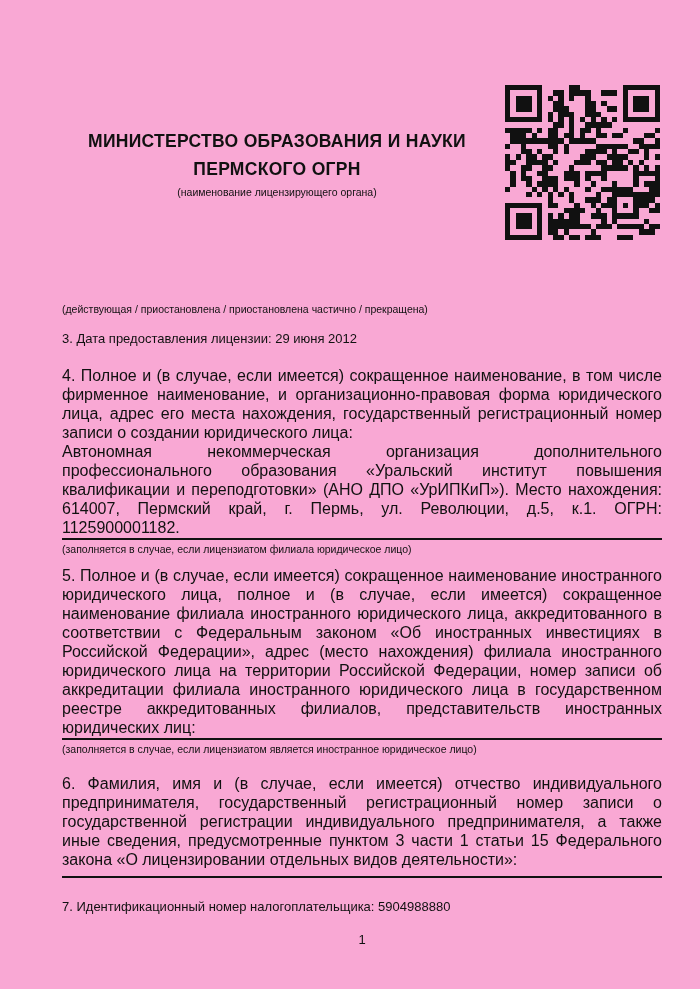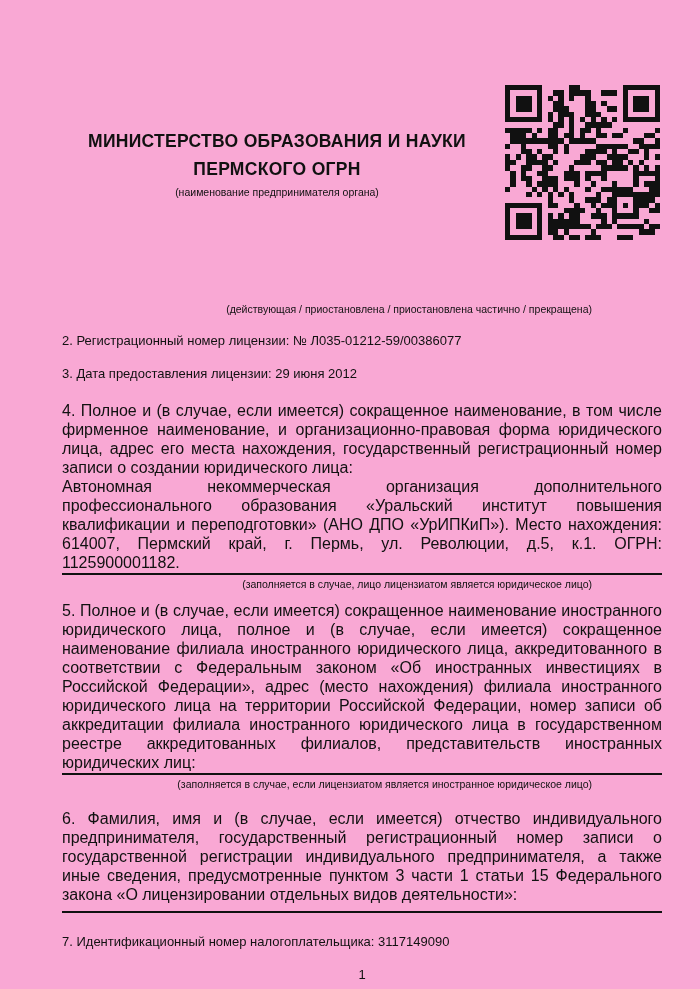--- a/index.html
+++ b/index.html
@@ -61,21 +61,21 @@
     font-size: 13px;
     line-height: 20px;
   }
   .field-para {
     font-size: 16px;
     line-height: 19px;
     text-align: justify;
   }
   .hint {
     width: 530px;
-    text-align: right;
+    text-align: left;
     font-size: 10.5px;
     line-height: 13px;
   }
   .rule {
     width: 100%;
     border-top: 2px solid #111111;
     height: 0;
   }
   .m-item1   { margin-top: 27px; }
   .m-item2   { margin-top: 15px; }
@@ -98,21 +98,21 @@
   }
 </style>
 </head>
 <body>
 
 <div class="page">
 
   <div class="header">
     <div class="org-line">МИНИСТЕРСТВО ОБРАЗОВАНИЯ И НАУКИ</div>
     <div class="org-line">ПЕРМСКОГО ОГРН</div>
-    <div class="header-caption">(наименование предпринимателя органа)</div>
+    <div class="header-caption">(наименование лицензирующего органа)</div>
   </div>
 
   <svg class="qr" id="qr" viewBox="0 0 29 29" xmlns="http://www.w3.org/2000/svg" fill="#111111">
       <rect x="0" y="0" width="1" height="1"></rect>
       <rect x="1" y="0" width="1" height="1"></rect>
       <rect x="2" y="0" width="1" height="1"></rect>
       <rect x="3" y="0" width="1" height="1"></rect>
       <rect x="4" y="0" width="1" height="1"></rect>
       <rect x="5" y="0" width="1" height="1"></rect>
       <rect x="6" y="0" width="1" height="1"></rect>
@@ -538,34 +538,33 @@
       <rect x="23" y="28" width="1" height="1"></rect>
     </svg>
 
   <div class="content">
 
     <div class="doc-title">
     </div>
 
     <div class="hint">(действующая / приостановлена / приостановлена частично / прекращена)</div>
 
-    <div class="field-line m-item2">2. Регистрационный номер лицензии: № Л035-01212-59/00386077</div>
 
     <div class="field-line m-item3">3. Дата предоставления лицензии: 29 июня 2012</div>
 
     <div class="field-para m-item4">4. Полное и (в случае, если имеется) сокращенное наименование, в том числе фирменное наименование, и организационно-правовая форма юридического лица, адрес его места нахождения, государственный регистрационный номер записи о создании юридического лица:</div>
     <div class="field-para">Автономная некоммерческая организация дополнительного профессионального образования «Уральский институт повышения квалификации и переподготовки» (АНО ДПО «УрИПКиП»). Место нахождения: 614007, Пермский край, г. Пермь, ул. Революции, д.5, к.1. ОГРН: 1125900001182.</div>
     <div class="rule m-rule4"></div>
-    <div class="hint m-hint4">(заполняется в случае, лицо лицензиатом является юридическое лицо)</div>
+    <div class="hint m-hint4">(заполняется в случае, если лицензиатом филиала юридическое лицо)</div>
 
     <div class="field-para m-item5">5. Полное и (в случае, если имеется) сокращенное наименование иностранного юридического лица, полное и (в случае, если имеется) сокращенное наименование филиала иностранного юридического лица, аккредитованного в соответствии с Федеральным законом «Об иностранных инвестициях в Российской Федерации», адрес (место нахождения) филиала иностранного юридического лица на территории Российской Федерации, номер записи об аккредитации филиала иностранного юридического лица в государственном реестре аккредитованных филиалов, представительств иностранных юридических лиц:</div>
     <div class="rule m-rule5"></div>
     <div class="hint m-hint5">(заполняется в случае, если лицензиатом является иностранное юридическое лицо)</div>
 
     <div class="field-para m-item6">6. Фамилия, имя и (в случае, если имеется) отчество индивидуального предпринимателя, государственный регистрационный номер записи о государственной регистрации индивидуального предпринимателя, а также иные сведения, предусмотренные пунктом 3 части 1 статьи 15 Федерального закона «О лицензировании отдельных видов деятельности»:</div>
     <div class="rule m-rule6"></div>
 
-    <div class="field-line m-item7">7. Идентификационный номер налогоплательщика: 3117149090</div>
+    <div class="field-line m-item7">7. Идентификационный номер налогоплательщика: 5904988880</div>
 
     <div class="page-number">1</div>
 
   </div>
 </div>
 
 </body></html>

